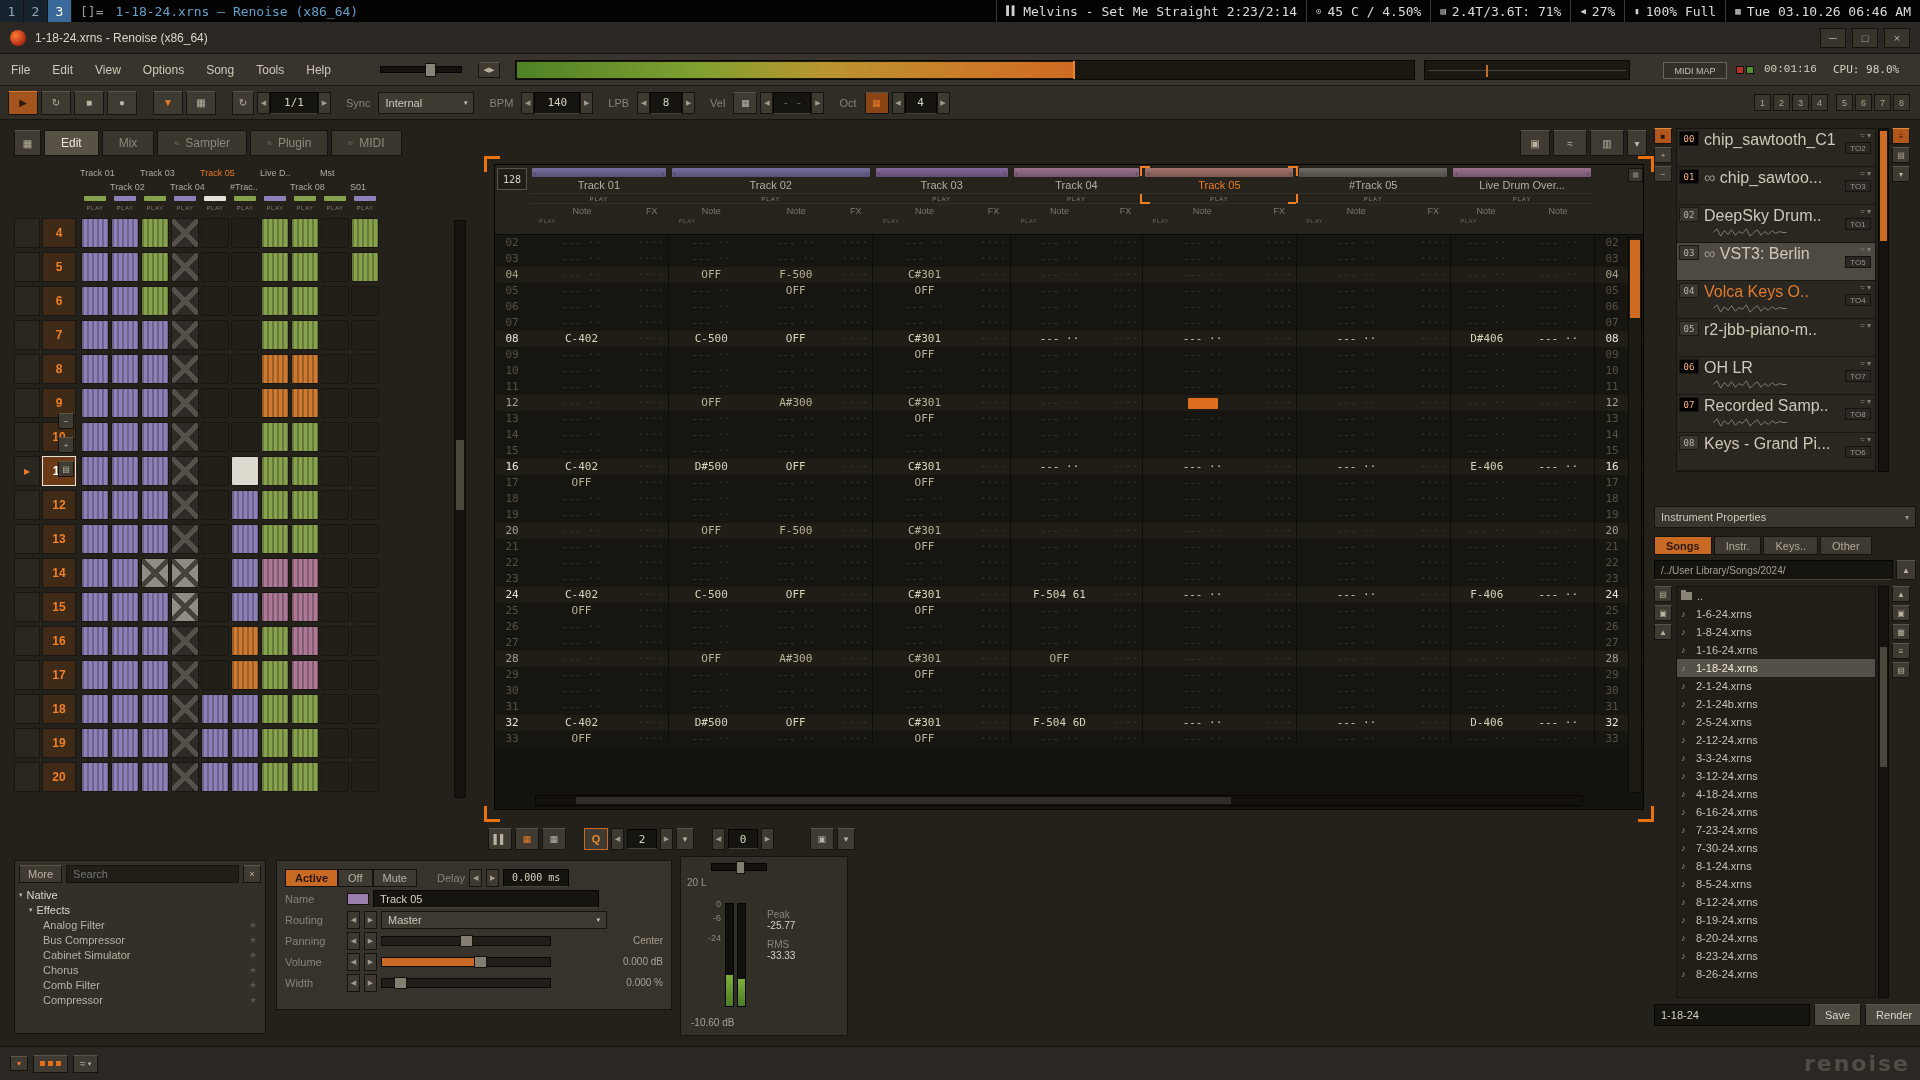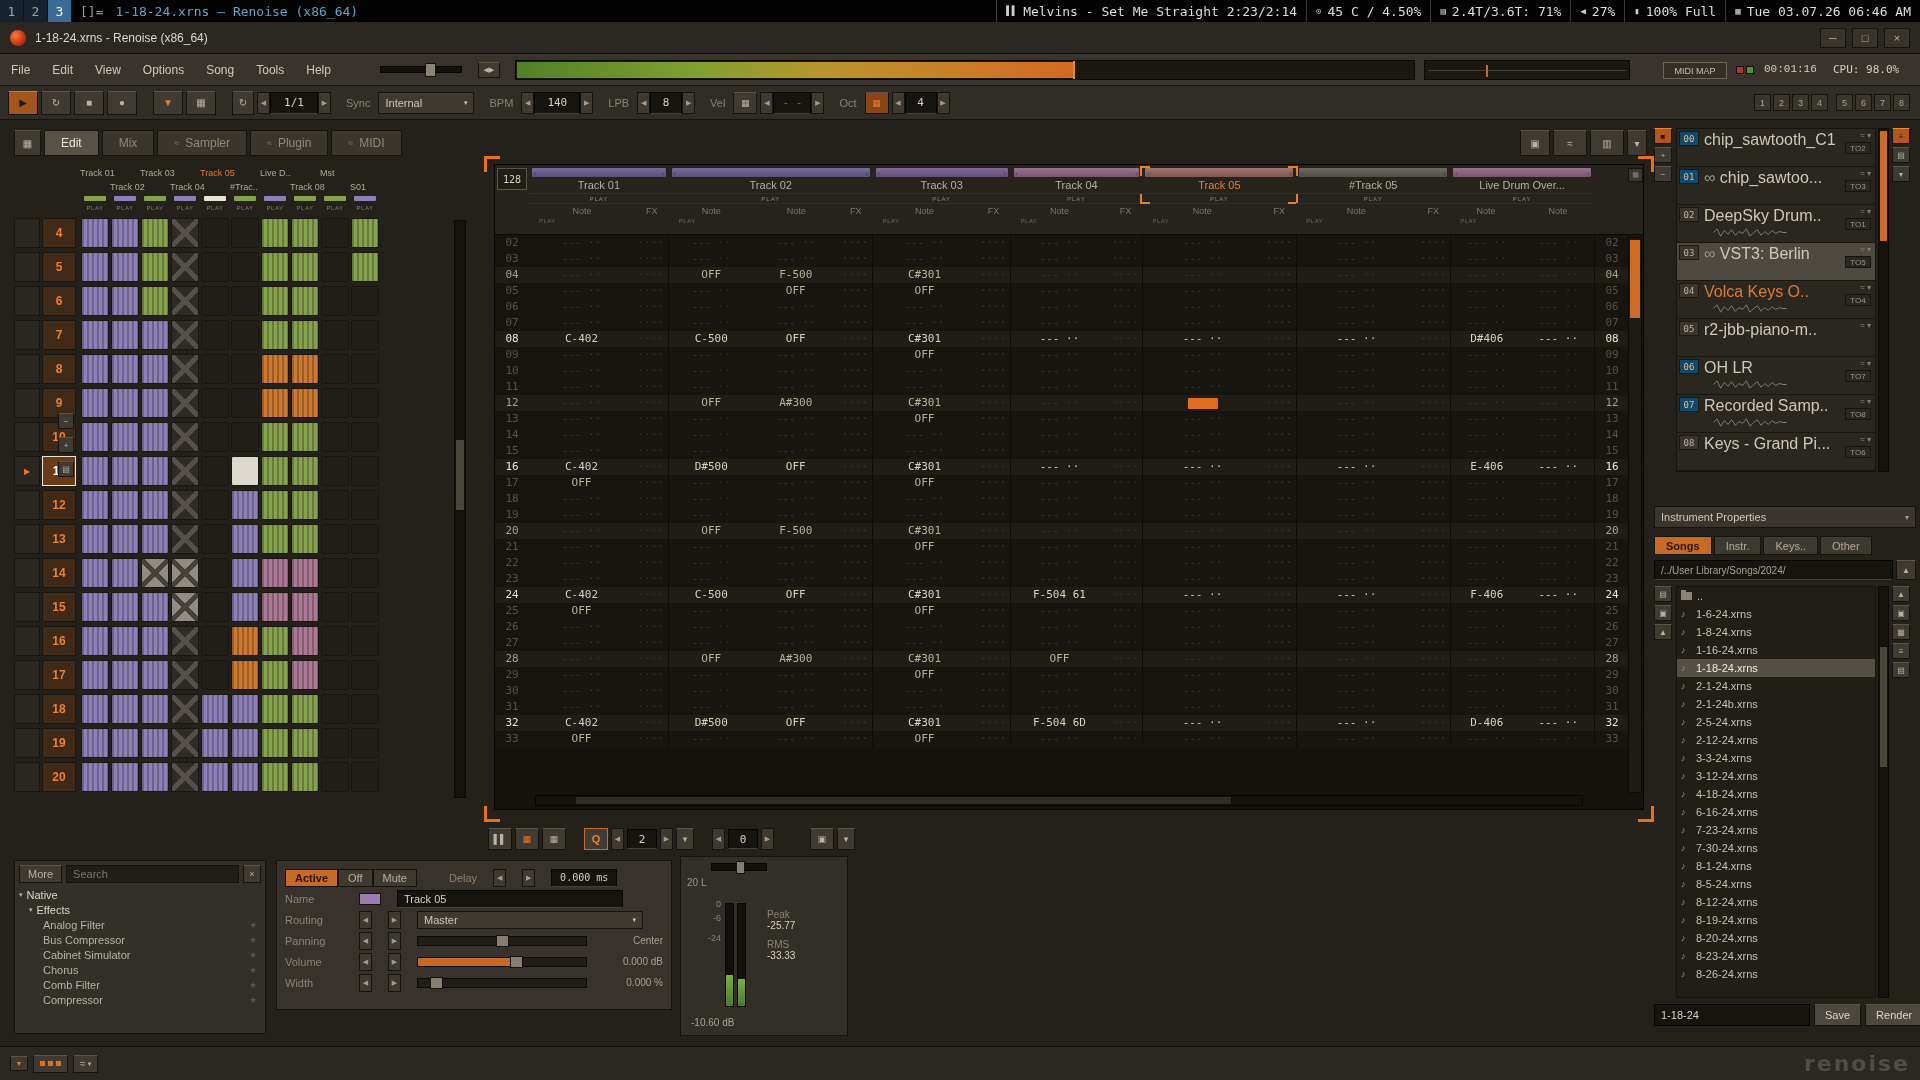--- a/index.html
+++ b/index.html
@@ -142,21 +142,21 @@
 #rightbar{position:absolute;left:1654px;top:126px;width:262px;height:914px}
 .rail{position:absolute;display:flex;flex-direction:column;gap:3px}
 .railbtn{width:18px;height:16px;font-size:8px}
 .railbtn.orange{background:#b4571c;border-top-color:#e08a40;color:#2a1708}
 #instRailL{left:0;top:2px}
 #instRailR{left:238px;top:2px}
 #instList{position:absolute;left:22px;top:2px;width:200px;height:344px;background:#2a2620;border:1px solid #15130f}
 .inst-row{position:relative;height:38px;border-bottom:1px solid #1a1713;padding:2px 4px 2px 2px;display:flex}
 .inst-row.sel{background:#4f4a41}
 .inst-idx{width:20px;height:15px;background:#3a362f;border:1px solid #1a1815;color:#b8b2a4;font-size:9px;display:flex;align-items:center;justify-content:center;font-family:"DejaVu Sans Mono",monospace}
-.inst-idx.hl{background:#0c4a6e;color:#ffb37a}
+.inst-idx.hl{background:#000000;color:#ffb37a}
 .inst-mid{flex:1;padding-left:5px;overflow:hidden}
 .inst-name{font-size:16px;color:#cfc8b8;white-space:nowrap;overflow:hidden}
 .inst-name.orange{color:#e07b30}
 .inst-loop{color:#9a9488}
 .inst-wave{width:92px;height:11px;display:block;margin-top:2px}
 .inst-right{display:flex;flex-direction:column;align-items:flex-end;gap:2px}
 .inst-scope{font-size:8px;color:#847e70}
 .inst-to{min-width:26px;height:12px;background:#2a2722;border:1px solid #15130f;color:#9a9488;font-size:8px;display:flex;align-items:center;justify-content:center}
 #instScroll{position:absolute;left:224px;top:2px;width:11px;height:344px;background:#16130f;border:1px solid #0c0a07}
 #instScroll .th{position:absolute;left:1px;right:1px;top:2px;height:110px;background:#cd6c22}
@@ -188,21 +188,21 @@
 #dspbrowser .morebtn{height:18px;padding:0 8px;font-size:11px}
 #dspbrowser input{flex:1;background:#211e18;border:1px solid #15130f;color:#c6c0b2;font-size:11px;padding:0 6px;font-family:"Liberation Sans",sans-serif}
 #dspbrowser .xbtn{width:18px;height:18px;font-size:9px}
 .tree-row{height:15px;display:flex;align-items:center;color:#ddd7c7;font-size:11px}
 .tree-row .tri{font-size:7px;margin-right:4px;color:#b8b2a4}
 .tree-row.group{padding-left:10px}
 .tree-item{height:15px;display:flex;align-items:center;padding-left:24px;color:#b8b2a4;font-size:11px}
 .tree-item .star{margin-left:auto;margin-right:4px;color:#57524a;font-size:9px}
 
 #trackdsp{position:absolute;left:276px;top:860px;width:396px;height:150px;background:#37332c;border:1px solid #15130f;padding:6px 8px}
-.td-row{display:flex;align-items:center;height:21px;gap:16px}
+.td-row{display:flex;align-items:center;height:21px;gap:4px}
 .td-label{width:58px;color:#8a8376}
 .seg3{display:flex}
 .seg3 .sgb{height:18px;padding:0 9px;display:flex;align-items:center;background:#3e3a31;border:1px solid #15130f;color:#b6b0a2;font-size:11px}
 .seg3 .sgb.on{background:#c96a24;color:#26160a;font-weight:bold}
 .swatch{width:22px;height:12px;border:1px solid #15130f}
 .namebox{width:226px;height:18px;display:flex;align-items:center;padding:0 6px}
 .ddbox{width:226px;height:18px;display:flex;align-items:center;justify-content:space-between;padding:0 6px;background:#3e3a31;border:1px solid #15130f;color:#cfc8b8}
 .sld{position:relative;width:170px;height:10px;background:#211e19;border:1px solid #0c0a07}
 .sld .fill{position:absolute;left:0;top:0;bottom:0;background:#c96a24}
 .sld .kn{position:absolute;top:-2px;width:13px;height:12px;background:#847e70;border:1px solid #15130f}
@@ -256,21 +256,21 @@
       <span class="seg">
         <span class="sic">◀</span>
         <span>27%</span>
       </span>
       <span class="seg">
         <span class="sic">▮</span>
         <span>100% Full</span>
       </span>
       <span class="seg">
         <span class="sic">▦</span>
-        <span>Tue 03.07.26 06:46 AM</span>
+        <span>Tue 03.10.26 06:46 AM</span>
       </span>
     </div>
 </div>
 
 <div id="titlebar">
   <span class="app-icon"></span>
   <span class="app-title">1-18-24.xrns - Renoise (x86_64)</span>
   <div class="win-controls">
     <span class="winbtn">─</span>
     <span class="winbtn">□</span>

